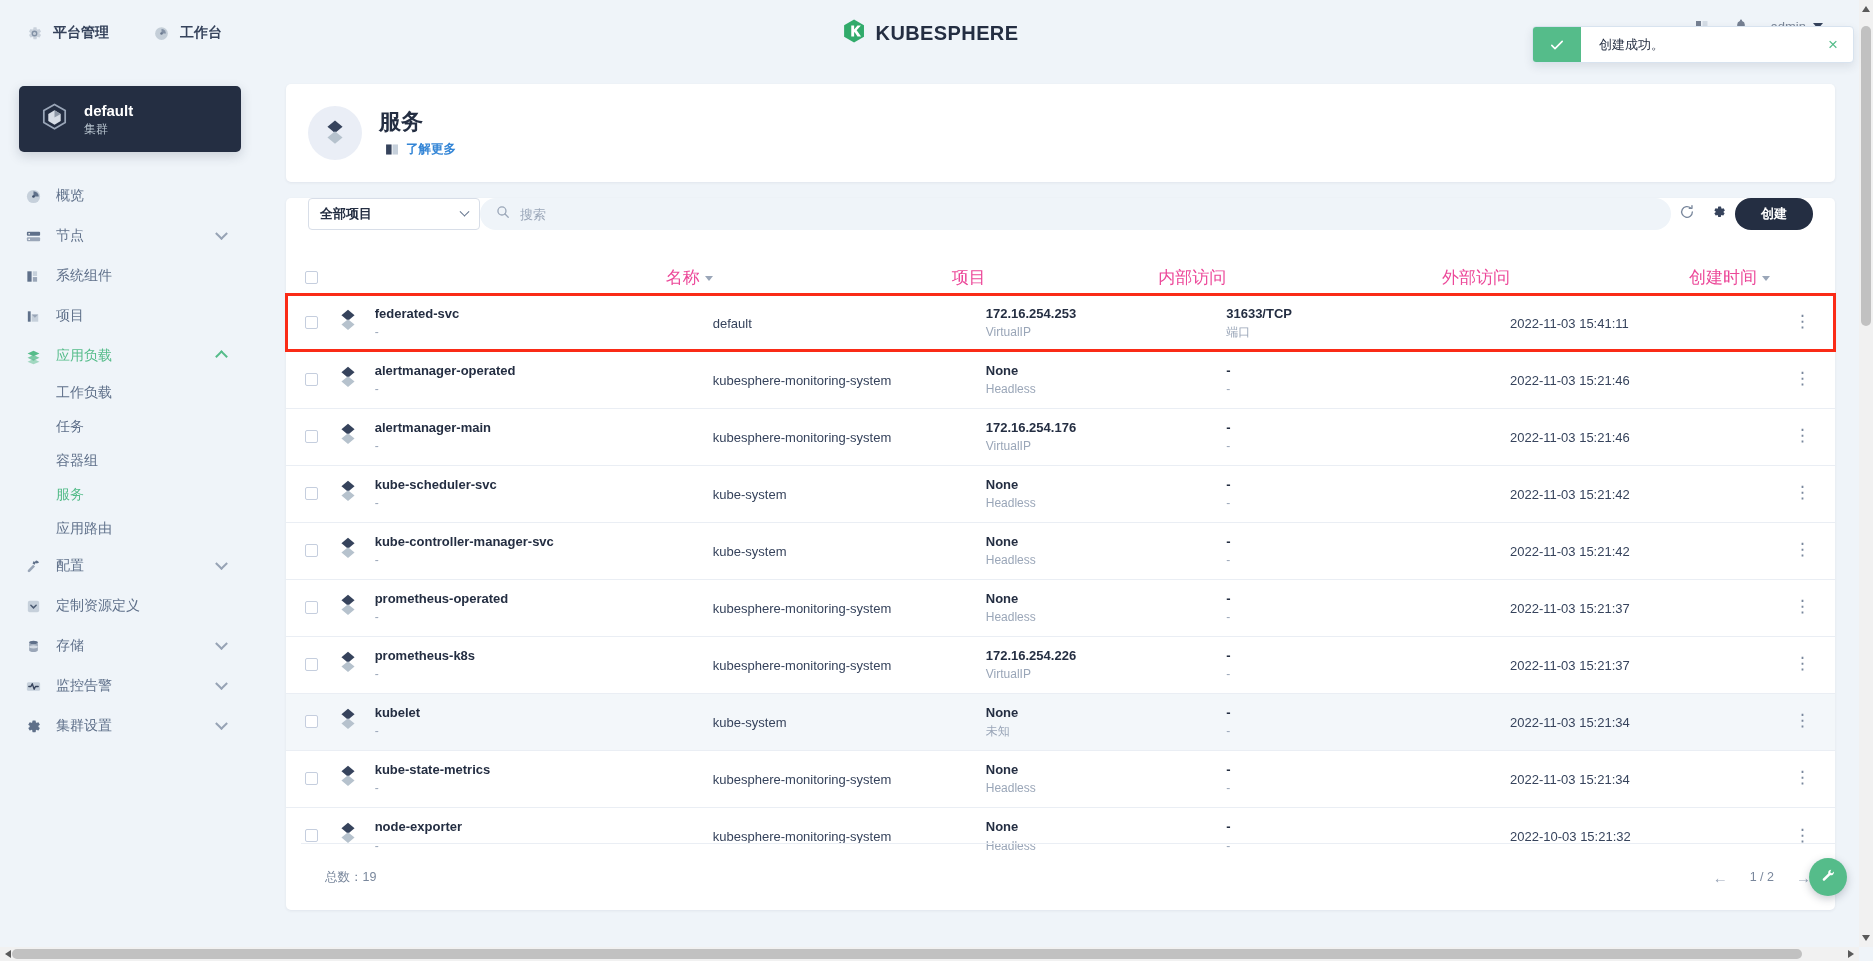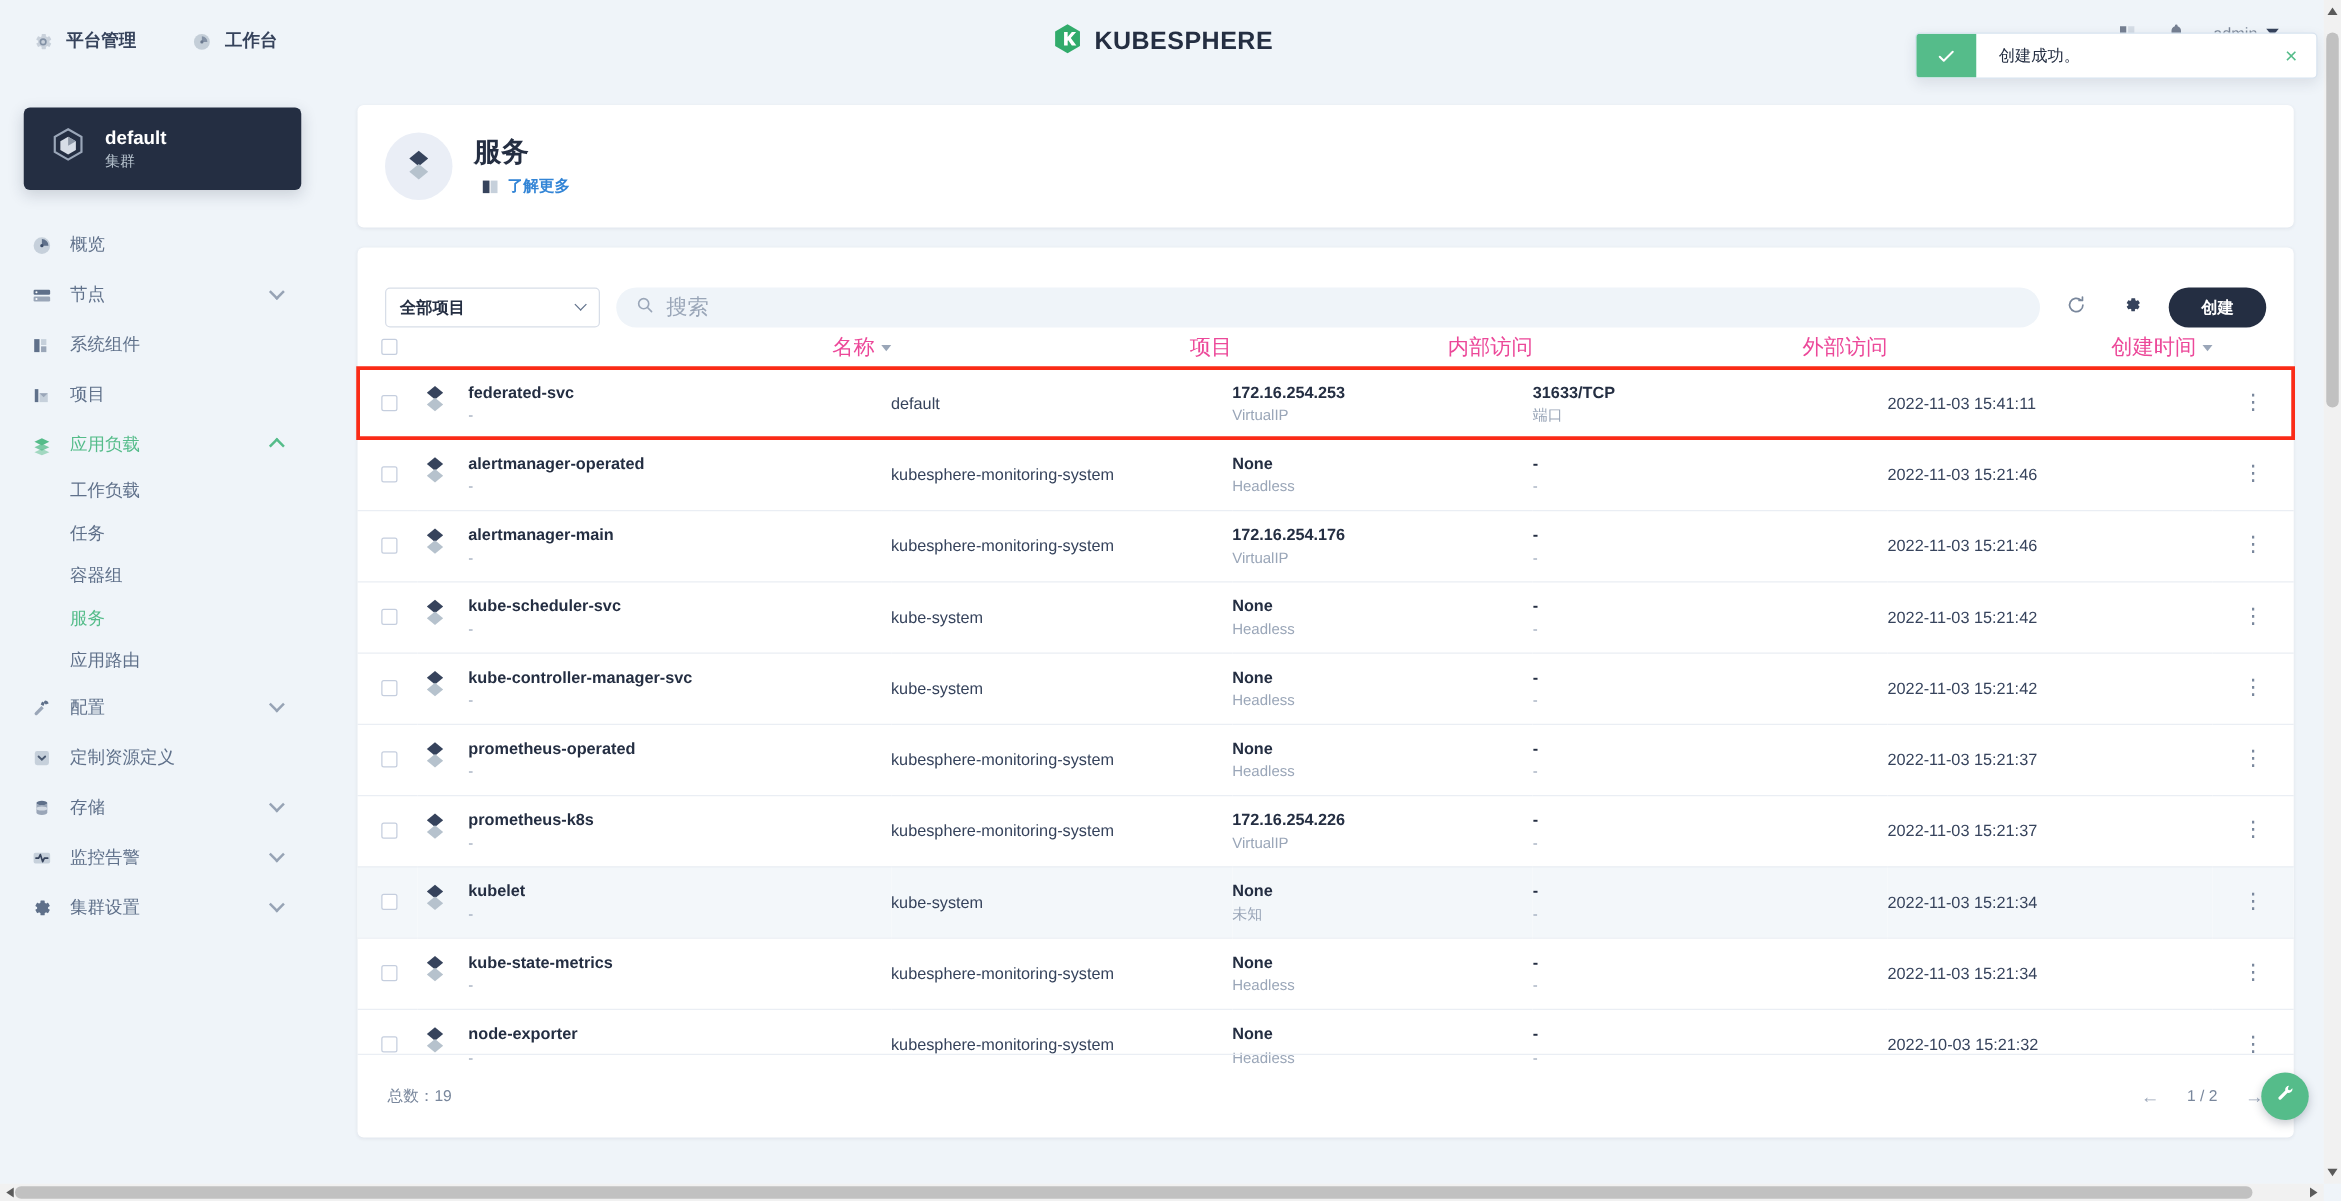--- a/index.html
+++ b/index.html
@@ -94,33 +94,33 @@
   .ph-title { font-size: 22px; font-weight: 700; color: #242e42; line-height: 1.25; }
   .ph-desc { font-size: 12.5px; color: #7b8798; margin-top: 6px; display: flex; align-items: center; gap: 7px;}
   .ph-link { color: #3385d6; font-weight: 600; cursor: pointer; }
   .book-ic { width: 13px; height: 11px; display:inline-block; margin-left: 7px;}
 
   .panel {
     margin-top: 16px; background: #fff; border-radius: 5px;
     box-shadow: 0 1px 3px rgba(36,46,66,.07); overflow: visible;
     height: 712px; position: relative;
   }
-  .toolbar { height: 64px; display: flex; align-items: flex-end; padding: 0 22px; gap: 13px; }
+  .toolbar { height: 64px; display: flex; align-items: flex-start; padding: 0 22px; }
   .proj-select {
     width: 172px; height: 32px; border: 1px solid #d8dee8; border-radius: 4px; background: #fff;
     display: flex; align-items: center; justify-content: space-between; padding: 0 11px;
     font-size: 13px; color: #242e42; font-weight: 600; cursor: pointer;
   }
   .sel-chev { width: 7px; height: 7px; border-right: 1.6px solid #5f708a; border-bottom: 1.6px solid #5f708a; transform: rotate(45deg) translate(-2px,-2px); }
   .search-box {
     flex: 1; height: 32px; background: #eff4f9; border-radius: 16px;
     display: flex; align-items: center; padding: 0 16px; gap: 10px; cursor: text;
   }
   .search-box input {
-    border: none; outline: none; background: transparent; font-size: 17px; color: #242e42;
+    border: none; outline: none; background: transparent; font-size: 13px; color: #242e42;
     width: 100%; font-family: "Liberation Sans", sans-serif;
   }
   .search-box input::placeholder { color: #9aa6b8; }
   .tb-btn { width: 32px; height: 32px; display: flex; align-items: center; justify-content: center; cursor: pointer; }
   .create-btn {
     width: 78px; height: 32px; background: #242e42; color: #fff; border: none;
     border-radius: 16px; font-size: 13px; font-weight: 700; cursor: pointer;
     font-family: "Liberation Sans", sans-serif;
   }
 
@@ -149,21 +149,21 @@
   .nm-sub { font-size: 12px; color: #9aa6b8; line-height: 1.5; }
   .cell-plain { font-size: 13px; color: #36435c; }
   .c-main { font-size: 13px; color: #242e42; font-weight: 600; line-height: 1.5; }
   .c-sub { font-size: 12px; color: #9aa6b8; line-height: 1.5; }
   .time-cell { font-size: 13px; color: #36435c; }
   .dots { font-size: 17px; color: #79879c; letter-spacing: 0; cursor: pointer; line-height: .6; text-align:center; }
 
   .row-highlight { outline: 3px solid #fa2b17; outline-offset: -2px; position: relative; z-index: 2; }
 
   .panel-footer {
-    position: absolute; bottom: 0; left: 0; right: 0; height: 67px;
+    position: absolute; bottom: 0; left: 15px; right: 0; height: 67px;
     border-top: 1px solid #eaeef4; display: flex; align-items: center;
     justify-content: space-between; padding: 0 24px;
   }
   .total-txt { font-size: 12.5px; color: #79879c; }
   .pager { display: flex; align-items: center; gap: 22px; }
   .pg-arrow { font-size: 15px; color: #9aa6b8; cursor: pointer; }
   .pg-num { font-size: 12.5px; color: #79879c; }
 
   
   .fab {

